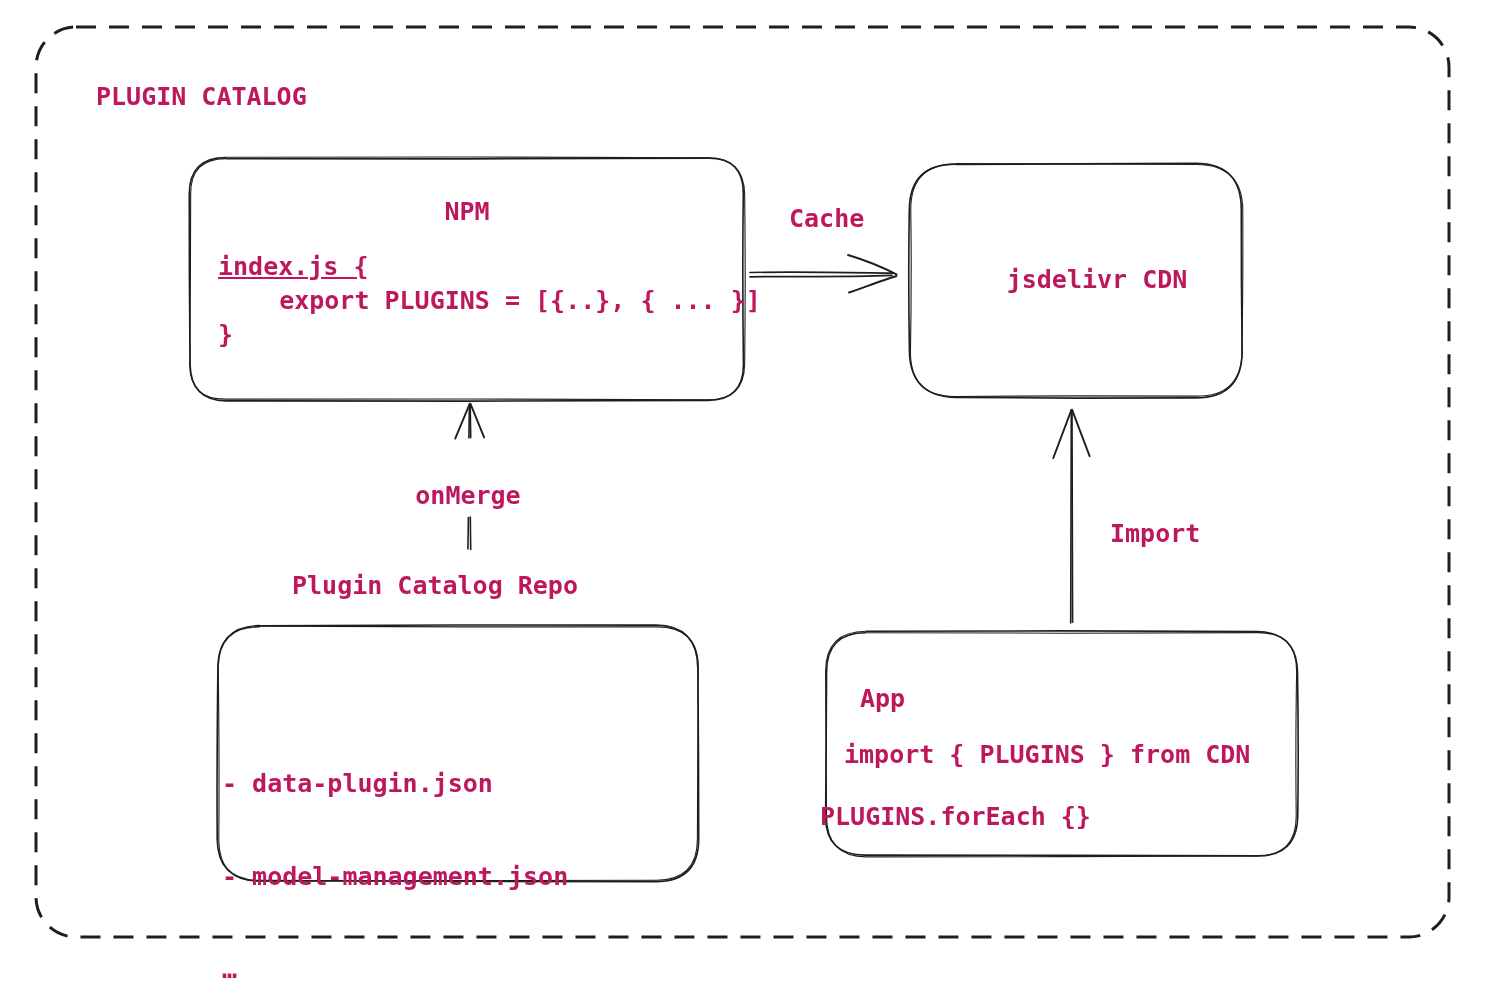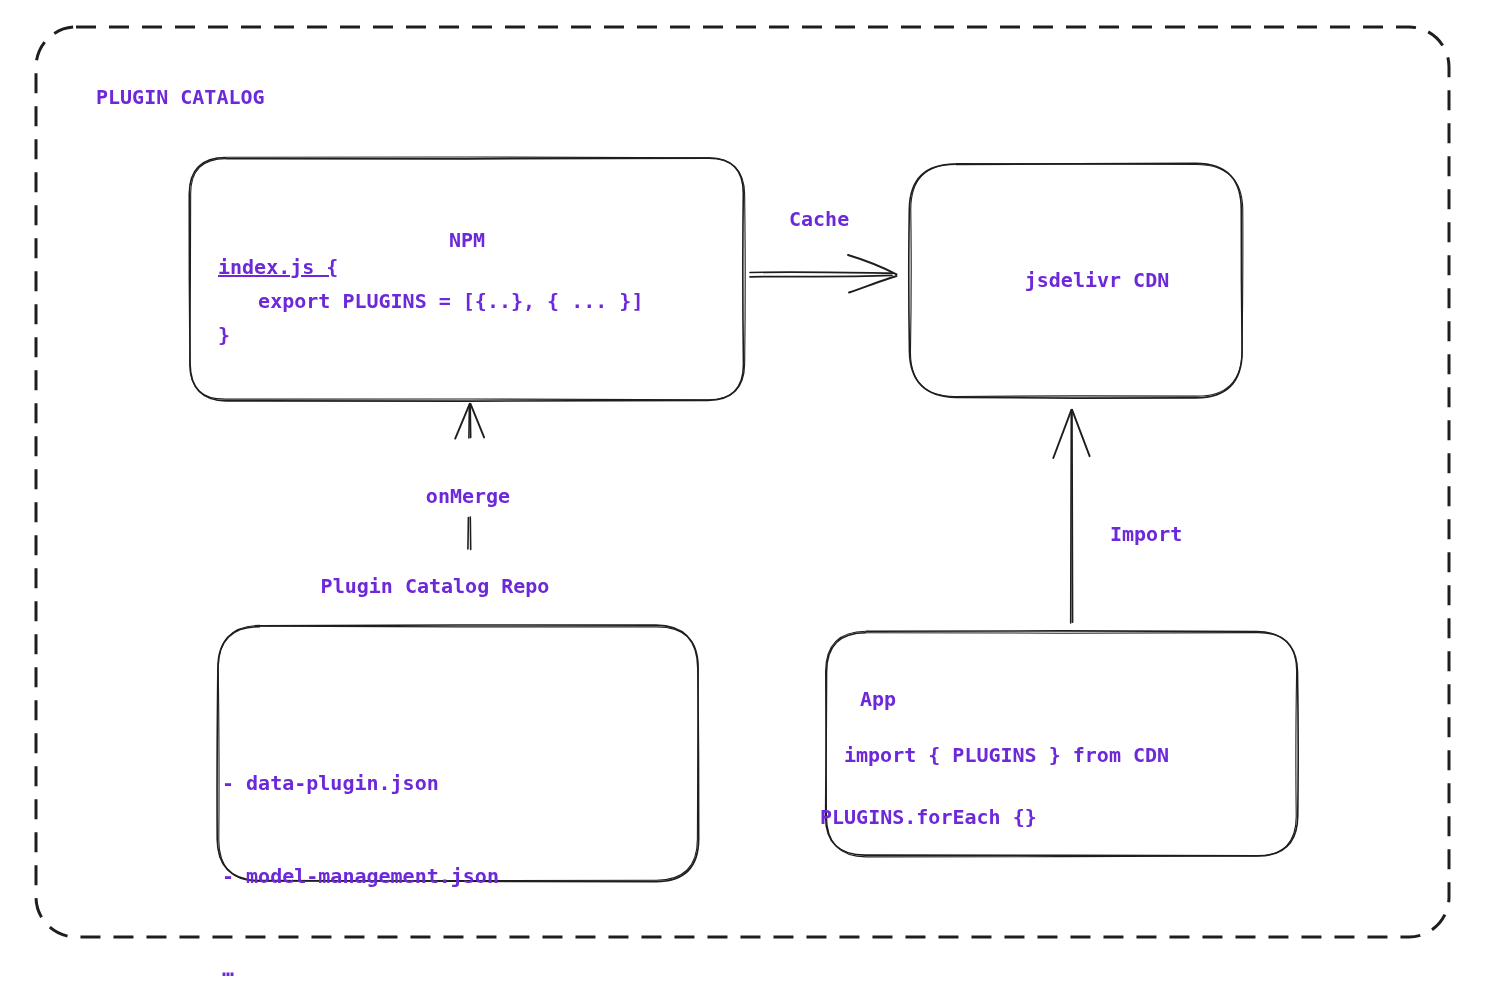--- a/index.html
+++ b/index.html
@@ -17,23 +17,23 @@
   }
   svg.layer {
     position: absolute;
     left: 0;
     top: 0;
     width: 1506px;
     height: 1002px;
   }
   .t {
     position: absolute;
-    color: #6d28d9;
+    color: #be185d;
     font-family: "DejaVu Sans Mono", "Liberation Mono", monospace;
-    font-size: 20px;
+    font-size: 25px;
     font-weight: 600;
     line-height: 30px;
     white-space: pre;
   }
   .center { text-align: center; }
   .repo-items div { line-height: 33px; }
   .ink { fill: none; stroke: #1e1e1e; }
 </style>
 </head>
 <body>
@@ -74,23 +74,23 @@
     <g stroke-linecap="round">
       <path class="ink" stroke-width="1.6" d="M1070.7 623 L1071.3 410.3" stroke="#1e1e1e"></path>
       <path class="ink" stroke-width="1.6" d="M1072.6 622.2 L1072 410.6" stroke="#1e1e1e"></path>
       <path class="ink" stroke-width="1.9" d="M1053.3 458 L1071.4 409.8" stroke="#1e1e1e"></path>
       <path class="ink" stroke-width="1.9" d="M1089.6 456.2 L1072.1 409.8" stroke="#1e1e1e"></path>
     </g>
   </svg>
 
   <div class="t" style="left:96px; top:82px;">PLUGIN CATALOG</div>
 
-  <div class="t center" style="left:190px; top:197px; width:554px;margin-top:28px;">NPM</div>
+  <div class="t center" style="left:190px; top:197px; width:554px;">NPM</div>
   <div class="t" style="left:218px; top:252px;text-decoration:underline;">index.js {</div>
-  <div class="t" style="left:222px; top:286px;">   export PLUGINS = [{..}, { ... }]</div>
+  <div class="t" style="left:234px; top:286px;">   export PLUGINS = [{..}, { ... }]</div>
   <div class="t" style="left:218px; top:320px;">}</div>
 
   <div class="t" style="left:789px; top:204px;">Cache</div>
 
   <div class="t center" style="left:931px; top:265px; width:332px;">jsdelivr CDN</div>
 
   <div class="t center" style="left:318px; top:481px; width:300px;">onMerge</div>
 
   <div class="t center" style="left:285px; top:571px; width:300px;">Plugin Catalog Repo</div>
   <div class="t repo-items" style="left:222px; top:707px;">

